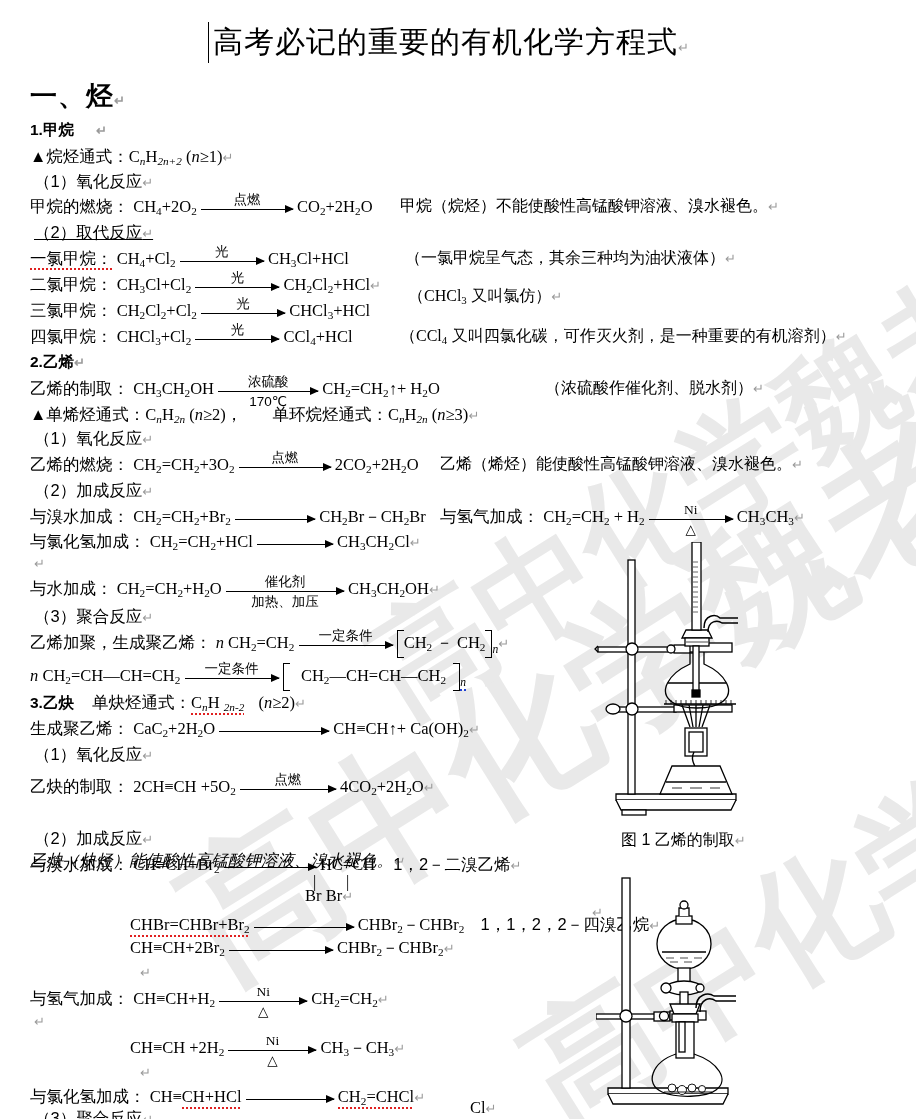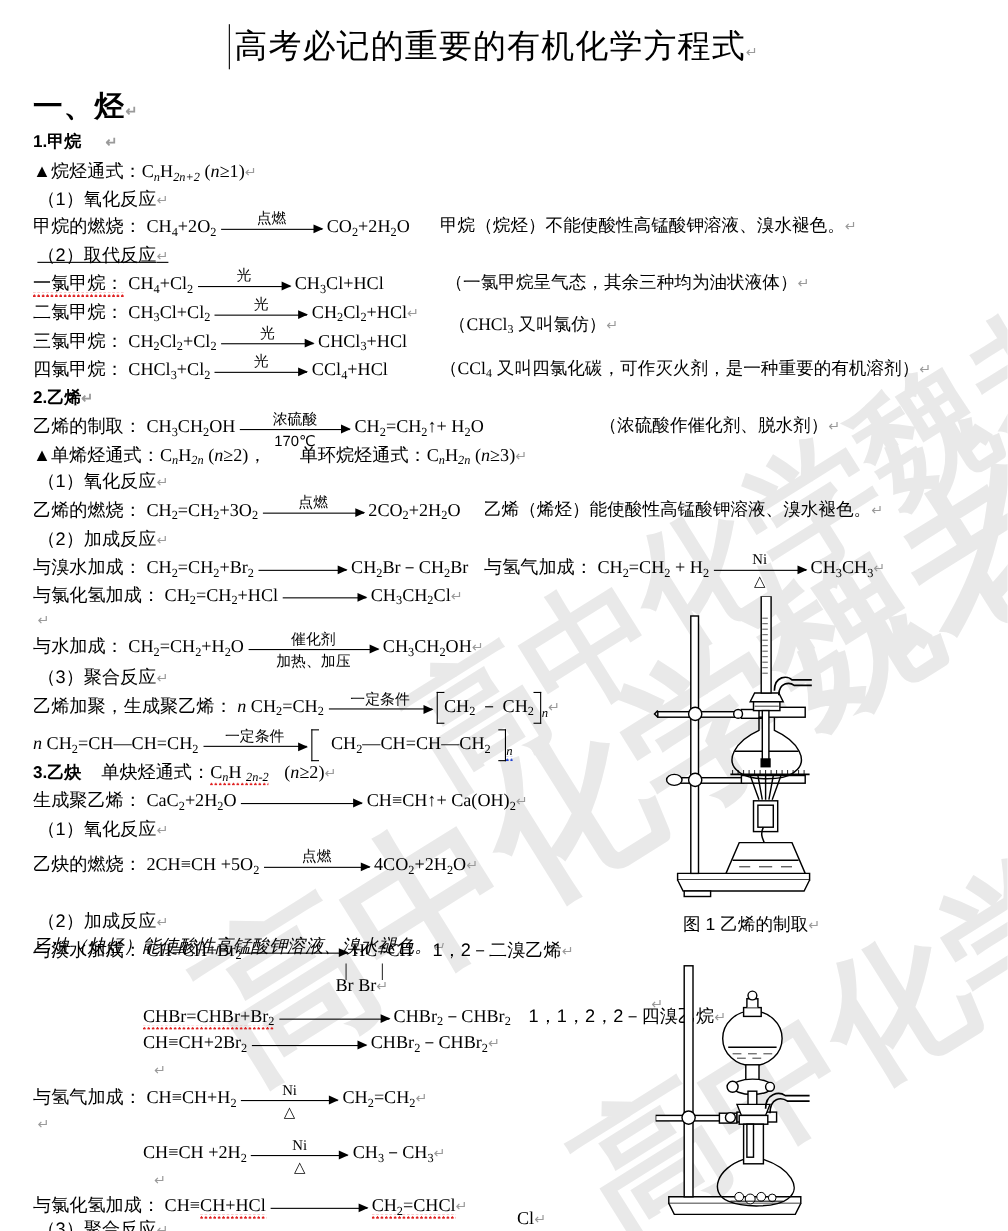--- a/index.html
+++ b/index.html
@@ -237,21 +237,21 @@
   <div class="ln" style="left:30px;top:720px;">
     <span class="cn">生成聚乙烯：</span>
     <span>CaC<sub>2</sub>+2H<sub>2</sub>O</span>
     <span class="rx" style="width:110px;"><span class="shaft"></span></span>
     <span>CH≡CH↑+ Ca(OH)<sub>2</sub></span><span class="pm">↵</span>
   </div>
 
   <div class="ln cn" style="left:34px;top:746px;"><span>（1）氧化反应</span><span class="pm">↵</span></div>
 
   <div class="ln" style="left:30px;top:778px;">
-    <span class="cn">乙炔的燃烧：</span>
+    <span class="cn">乙炔的制取：</span>
     <span>2CH≡CH +5O<sub>2</sub></span>
     <span class="rx" style="width:96px;"><span class="above cn">点燃</span><span class="shaft"></span></span>
     <span>4CO<sub>2</sub>+2H<sub>2</sub>O</span><span class="pm">↵</span>
   </div>
 
   <div class="ln cn" style="left:30px;top:852px;font-style:italic;"><span>乙炔（炔烃）能使酸性高锰酸钾溶液、溴水褪色。</span><span class="pm">↵</span></div>
 
   <div class="ln cn" style="left:34px;top:830px;"><span>（2）加成反应</span><span class="pm">↵</span></div>
 
   <div class="ln" style="left:30px;top:856px;">

